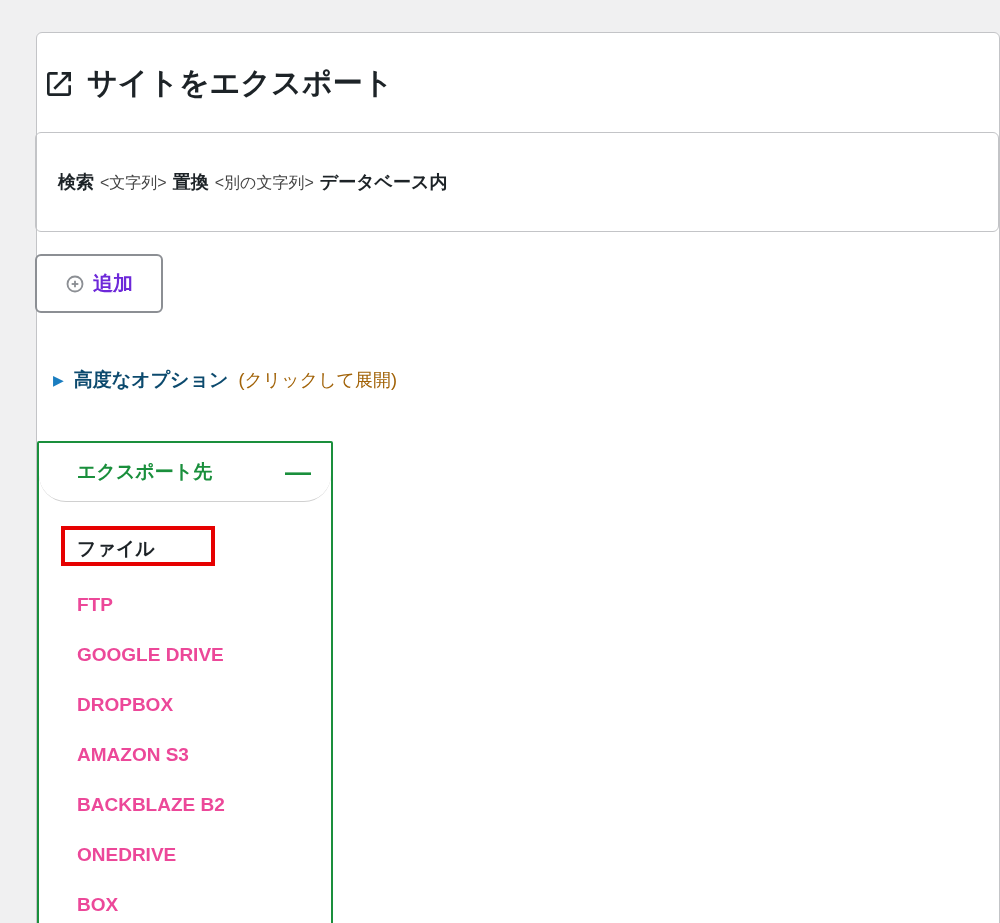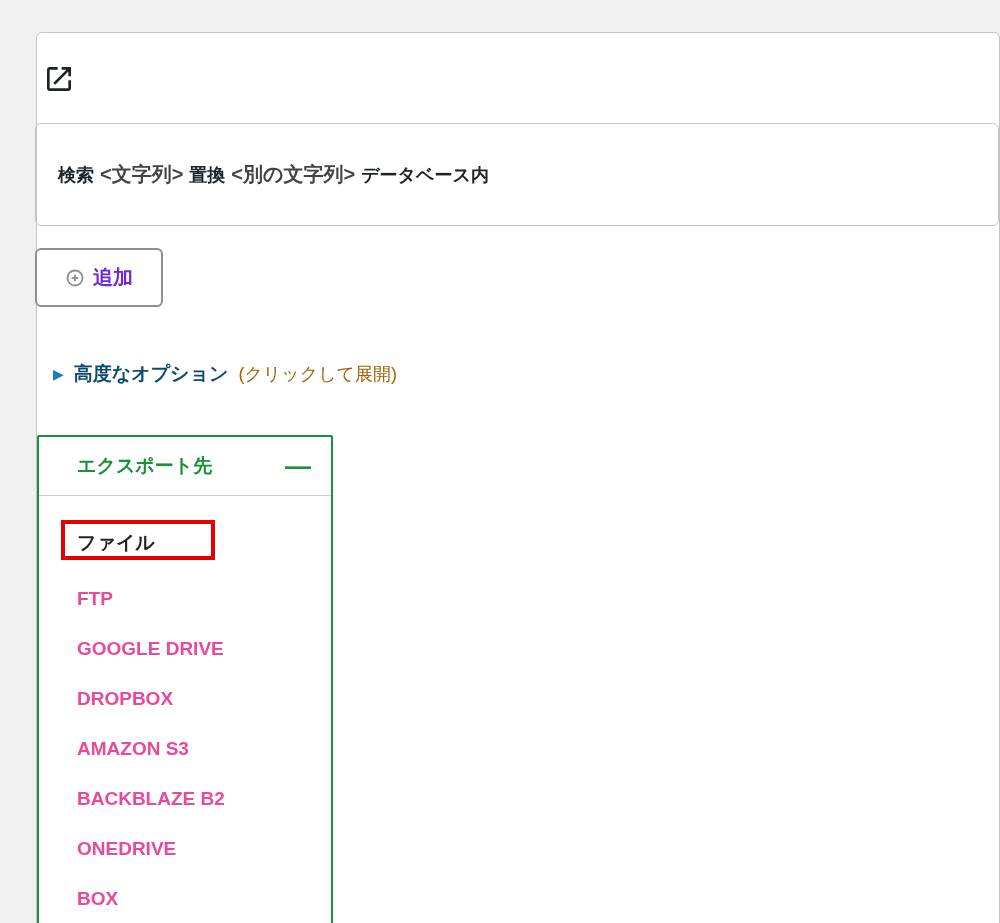--- a/index.html
+++ b/index.html
@@ -47,22 +47,22 @@
     align-items: baseline;
     gap: 6px;
     flex-wrap: wrap;
   }
   .search-replace-bar .bold {
     font-weight: 700;
     font-size: 18px;
   }
   .search-replace-bar .hint {
     color: #444;
-    font-size: 20px;
-    font-weight: 700;
+    font-size: 16px;
+    font-weight: 400;
     text-align: center;
   }
   .add-btn {
     display: inline-flex;
     align-items: center;
     gap: 8px;
     border: 2px solid #8c8f94;
     color: #6d28d9;
     background: #fff;
     border-radius: 6px;
@@ -105,20 +105,21 @@
   }
   .export-dest-header {
     display: flex;
     align-items: center;
     justify-content: space-between;
     padding: 16px 20px 16px 38px;
     border-bottom: 1px solid #d0d0d0;
     color: #1a8f3c;
     font-weight: 700;
     font-size: 19px;
+    border-radius: 27px;
   }
   .export-dest-header .minus {
     font-size: 26px;
     line-height: 1;
     font-weight: 700;
   }
   .export-dest-list {
     list-style: none;
     padding: 10px 0 16px 0;
   }
@@ -144,20 +145,21 @@
 
 <div class="panel">
 
   <h1 class="page-title">
     <span class="icon">
       <svg width="32" height="32" viewBox="0 0 24 24" fill="#1d2327">
         <path d="M14 3v2h3.59L7.76 14.83l1.41 1.41L19 6.41V10h2V3h-7z"></path>
         <path d="M19 19H5V5h6V3H5c-1.1 0-2 .9-2 2v14c0 1.1.9 2 2 2h14c1.1 0 2-.9 2-2v-6h-2v6z"></path>
       </svg>
     </span>
+    <span>サイトをエクスポート</span>
   </h1>
 
   <div class="search-replace-bar">
     <span class="bold">検索</span>
     <span class="hint">&lt;文字列&gt;</span>
     <span class="bold">置換</span>
     <span class="hint">&lt;別の文字列&gt;</span>
     <span class="bold">データベース内</span>
   </div>
 

